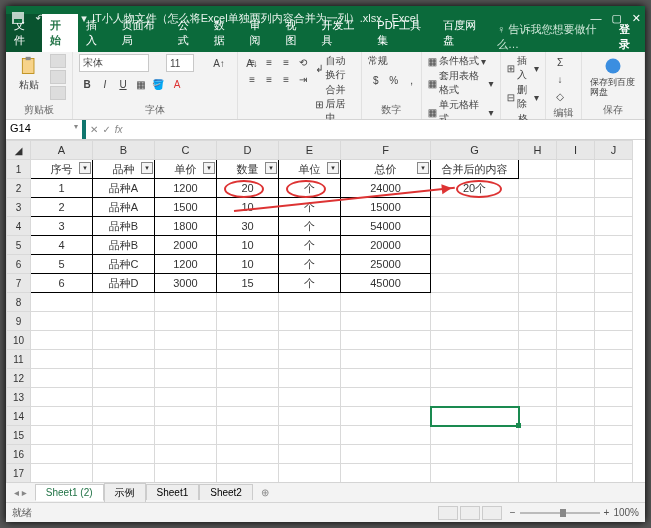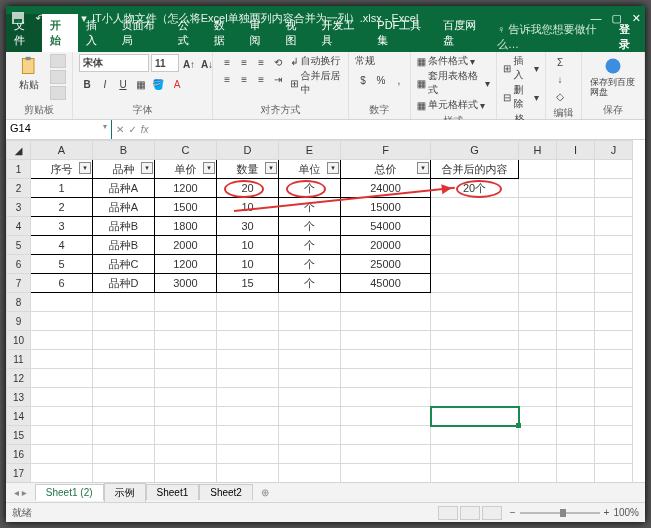--- a/index.html
+++ b/index.html
@@ -19,30 +19,30 @@
   .login { padding: 0 6px; color: #fff; font-weight: bold; }
   .share { padding: 2px 6px; border: 1px solid rgba(255,255,255,.5); margin: 0 6px 2px; }
   .ribbon { background: #f3f3f3; border-bottom: 1px solid #d4d4d4; height: 68px; display: flex; font-size: 10px; color: #444; }
   .grp { border-right: 1px solid #e1e1e1; padding: 2px 6px 0; display: flex; flex-direction: column; justify-content: space-between; }
   .grp .body { display: flex; gap: 4px; align-items: flex-start; flex: 1; }
   .grp .label { text-align: center; color: #666; font-size: 10px; padding: 2px 0; }
   .big-btn { display: flex; flex-direction: column; align-items: center; gap: 2px; padding: 2px; width: 34px; }
   .big-btn svg { width: 20px; height: 20px; }
   .mini-col { display: flex; flex-direction: column; gap: 2px; }
   .mini { width: 16px; height: 14px; background: #ddd; border: 1px solid #ccc; }
-  .font-row { display: flex; gap: 2px; align-items: flex-end; margin-bottom: 2px; font-weight: bold; }
+  .font-row { display: flex; gap: 17px; align-items: center; margin-bottom: 2px; }
   .font-row .sel { border: 1px solid #c8c8c8; background: #fff; height: 18px; padding: 0 3px; display: flex; align-items: center; }
   .icon-row { display: flex; gap: 2px; }
   .ic { width: 16px; height: 16px; border: 1px solid transparent; display: flex; align-items: center; justify-content: center; }
   .align-grid { display: flex; gap: 1px; flex-direction: column; }
   .align-grid .r { display: flex; gap: 1px; }
   .cond-col { display: flex; flex-direction: column; gap: 1px; }
   .cond-col .ln { display: flex; gap: 2px; align-items: center; }
   .namebox-row { display: flex; border-bottom: 1px solid #d4d4d4; background: #fff; height: 20px; }
-  .namebox { width: 106px; border-right: 1px solid #0f766e; padding: 2px 4px; font-size: 11px; position: relative; }
+  .namebox { width: 80px; border-right: 4px solid #0f766e; padding: 2px 4px; font-size: 11px; position: relative; }
   .namebox::after { content: "▾"; position: absolute; right: 4px; color: #888; font-size: 8px; }
   .fx-area { flex: 1; display: flex; align-items: center; gap: 4px; padding: 0 4px; color: #888; font-size: 10px; }
   .sheet { flex: 1; overflow: hidden; position: relative; background: #fff; }
   .grid { border-collapse: collapse; font-size: 11px; color: #333; table-layout: fixed; }
   .grid th, .grid td { border: 1px solid #d9d9d9; height: 19px; padding: 0; text-align: center; }
   .grid th { background: #e8e8e8; font-weight: normal; }
   .grid .rowhdr { background: #e8e8e8; width: 24px; font-size: 10px; }
   .col-w { width: 62px; }
   .col-wF { width: 90px; }
   .col-wG { width: 88px; }

